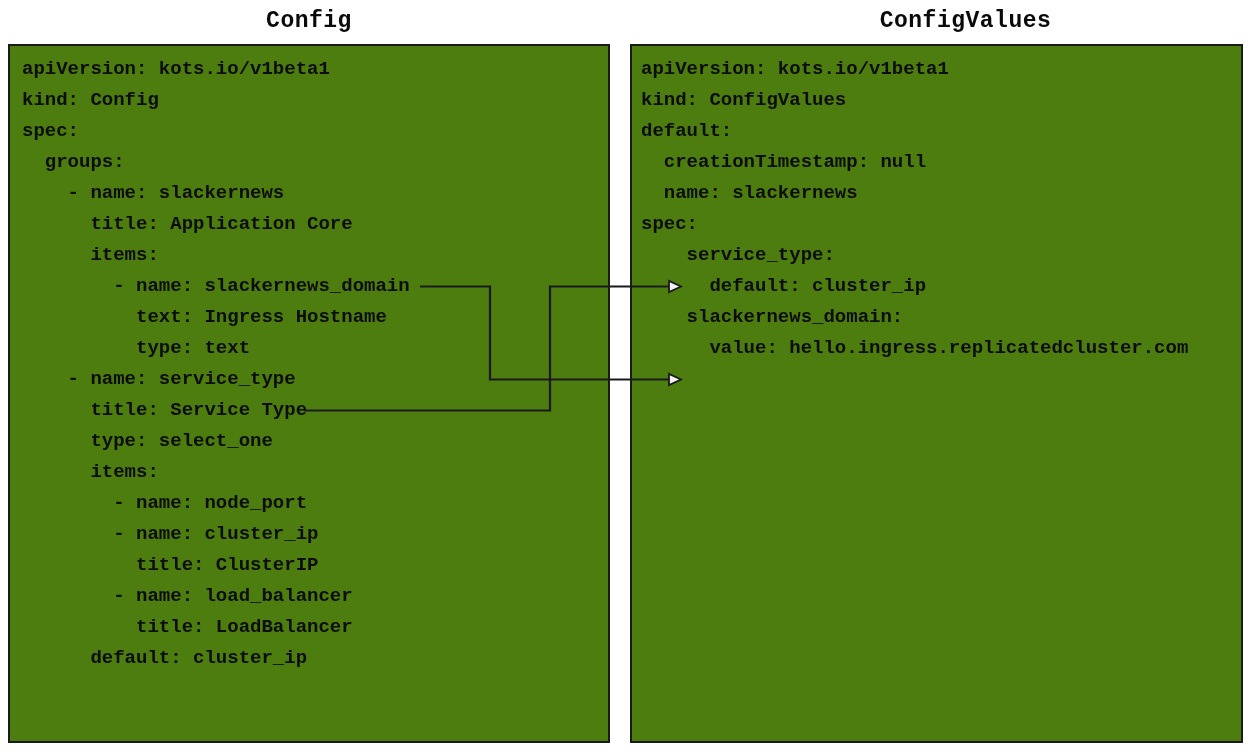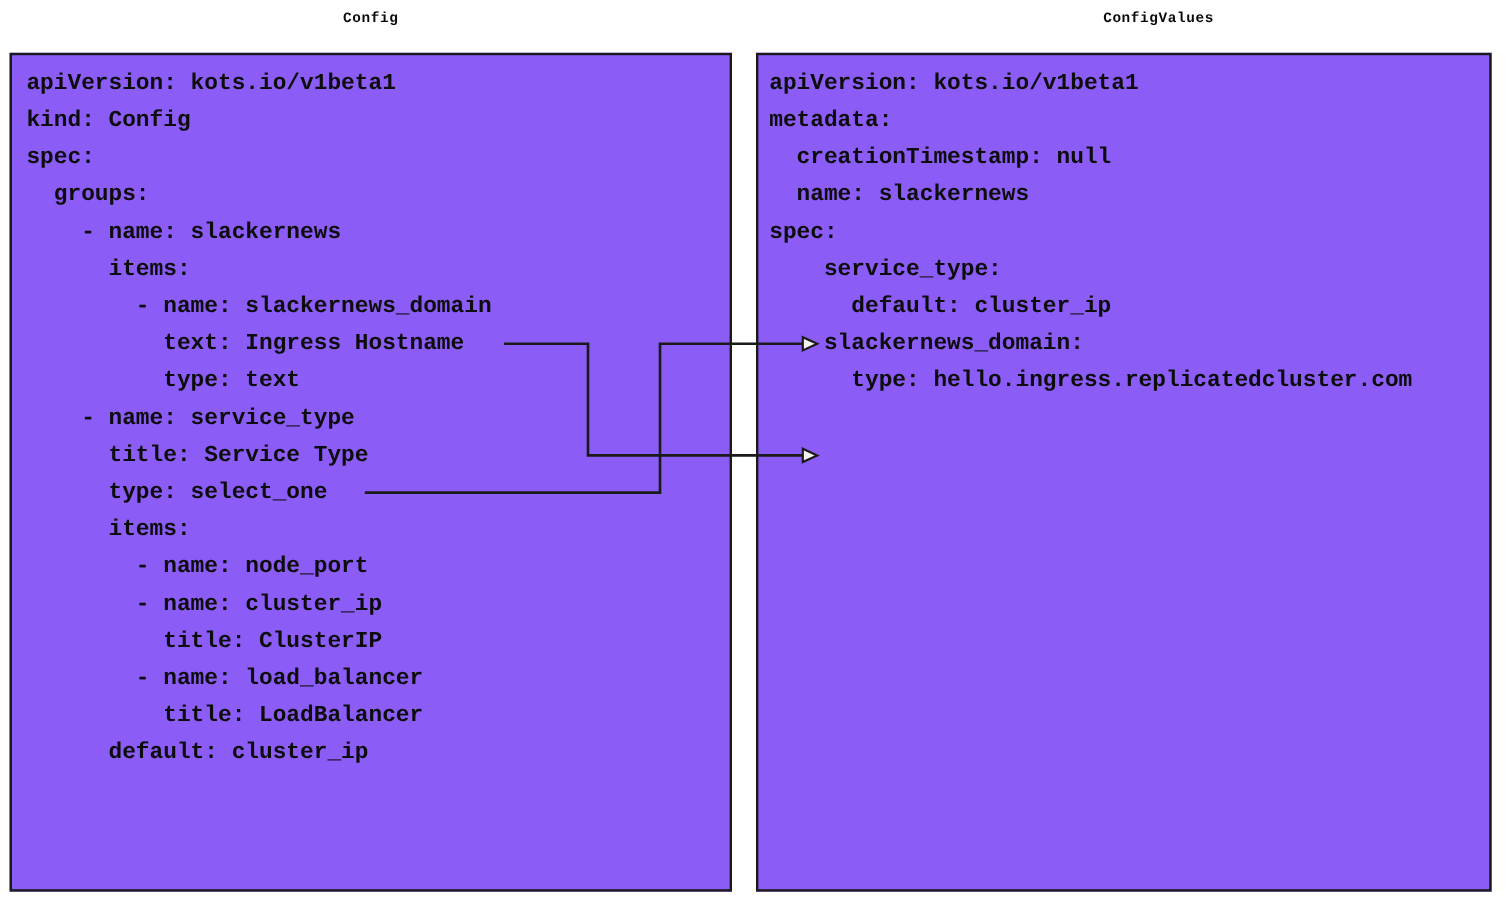--- a/index.html
+++ b/index.html
@@ -7,32 +7,32 @@
     width: 1258px; height: 756px;
     background: #ffffff;
     font-family: "Liberation Mono", "DejaVu Sans Mono", monospace;
     position: relative;
     overflow: hidden;
   }
   .panel-title {
     position: absolute;
     top: 8px;
     text-align: center;
-    font-size: 12px;
+    font-size: 23px;
     font-weight: bold;
     color: #0a0a0a;
     letter-spacing: 0.5px;
   }
   .title-left  { left: 8px;   width: 602px; }
   .title-right { left: 659px; width: 613px; }
   .yaml-box {
     position: absolute;
     top: 44px;
     height: 699px;
-    background: #8b5cf6;
+    background: #4d7c0f;
     border: 2px solid #1a1a1a;
     padding: 8px 2px 0 12px;
     overflow: hidden;
   }
   .box-left  { left: 8px;   width: 602px; }
   .box-right { left: 630px; width: 613px; padding-left: 9px; }
   .code-line {
     white-space: pre;
     font-size: 19px;
     line-height: 31px;
@@ -52,46 +52,48 @@
 <div class="panel-title title-left">Config</div>
 
 <div class="panel-title title-right">ConfigValues</div>
 
 <div class="yaml-box box-left">
     <div class="code-line">apiVersion: kots.io/v1beta1</div>
     <div class="code-line">kind: Config</div>
     <div class="code-line">spec:</div>
     <div class="code-line">  groups:</div>
     <div class="code-line">    - name: slackernews</div>
+    <div class="code-line">      title: Application Core</div>
     <div class="code-line">      items:</div>
     <div class="code-line">        - name: slackernews_domain</div>
     <div class="code-line">          text: Ingress Hostname</div>
     <div class="code-line">          type: text</div>
     <div class="code-line">    - name: service_type</div>
     <div class="code-line">      title: Service Type</div>
     <div class="code-line">      type: select_one</div>
     <div class="code-line">      items:</div>
     <div class="code-line">        - name: node_port</div>
     <div class="code-line">        - name: cluster_ip</div>
     <div class="code-line">          title: ClusterIP</div>
     <div class="code-line">        - name: load_balancer</div>
     <div class="code-line">          title: LoadBalancer</div>
     <div class="code-line">      default: cluster_ip</div>
   </div>
 
 <div class="yaml-box box-right">
     <div class="code-line">apiVersion: kots.io/v1beta1</div>
-    <div class="code-line">metadata:</div>
+    <div class="code-line">kind: ConfigValues</div>
+    <div class="code-line">default:</div>
     <div class="code-line">  creationTimestamp: null</div>
     <div class="code-line">  name: slackernews</div>
     <div class="code-line">spec:</div>
     <div class="code-line">    service_type:</div>
     <div class="code-line">      default: cluster_ip</div>
     <div class="code-line">    slackernews_domain:</div>
-    <div class="code-line">      type: hello.ingress.replicatedcluster.com</div>
+    <div class="code-line">      value: hello.ingress.replicatedcluster.com</div>
   </div>
 
 <svg class="arrows" viewBox="0 0 1258 756">
 
   <path d="M 420 286.5 H 490 V 379.5 H 669" fill="none" stroke="#1a1a1a" stroke-width="2.2"></path>
   <polygon points="669,374 669,385 681,379.5" fill="#f2f2f2" stroke="#1a1a1a" stroke-width="1.8"></polygon>
 
   <path d="M 304 410.5 H 550 V 286.5 H 669" fill="none" stroke="#1a1a1a" stroke-width="2.2"></path>
   <polygon points="669,281 669,292 681,286.5" fill="#f2f2f2" stroke="#1a1a1a" stroke-width="1.8"></polygon>
 </svg>

